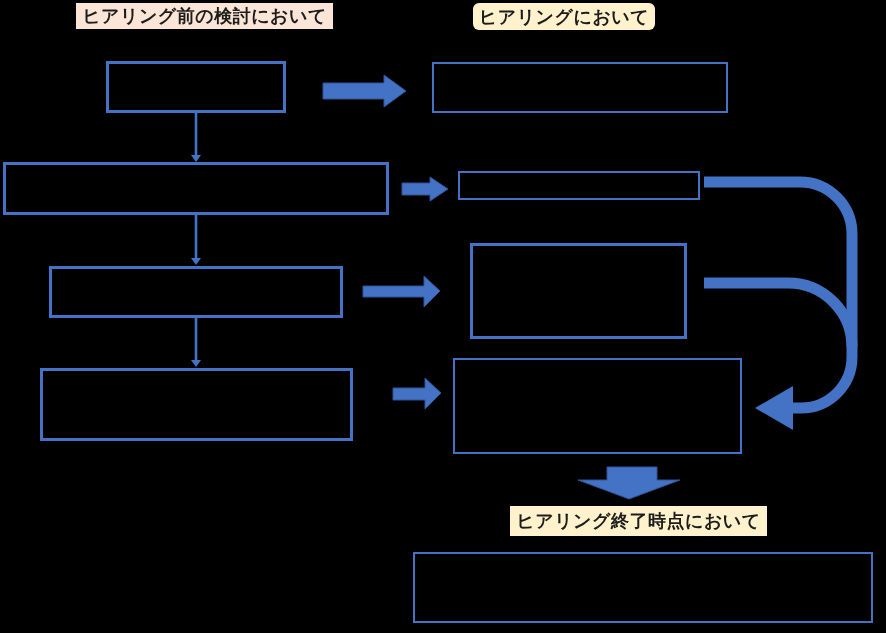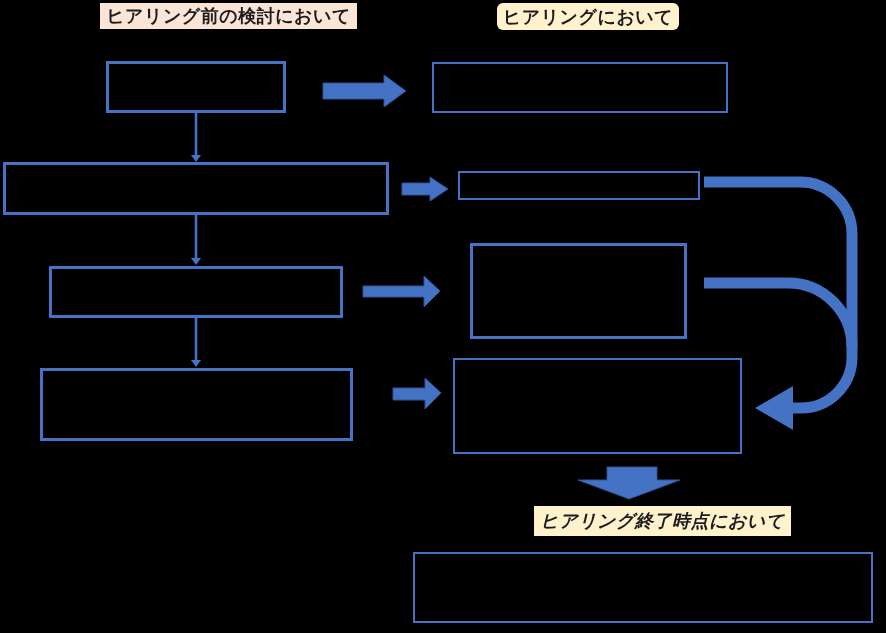--- a/index.html
+++ b/index.html
@@ -11,21 +11,20 @@
     overflow:hidden;
   }
   .overlay{position:absolute;left:0;top:0;}
   .sec-label{
     position:absolute;
     display:flex;align-items:center;justify-content:center;
     font-weight:bold;font-size:18px;line-height:1;
     letter-spacing:0.5px;white-space:nowrap;
     color:var(--label-text,#1c1c1c);
     box-sizing:border-box;
-    margin-left:24px;
   }
   .sec-label.before{background:var(--label-before-bg,#FBE5D6);}
   .sec-label.during{background:var(--label-during-bg,#FFF2CC);border-radius:6px;}
   .sec-label.end{background:var(--label-end-bg,#FFF2CC);}
   .fbox{
     position:absolute;
     box-sizing:border-box;
     border:3px solid var(--accent-blue,#4472C4);
     background:transparent;
   }
@@ -69,21 +68,21 @@
     <path class="curve" d="M 704 182 L 800 182 A 52 52 0 0 1 852 234 L 852 357 A 51 51 0 0 1 801 408 L 788 408"></path>
 
     <path class="curve" d="M 704 283 L 788 283 A 64 64 0 0 1 852 347"></path>
     <polygon class="curvehead" points="755,408 793,386 793,430"></polygon>
 
     <polygon class="blk" points="607,467 657,467 657,480 680,480 629,499 578,480 607,480"></polygon>
   </svg>
 
   <div class="sec-label before" style="left:76px;top:3px;width:257px;height:26px;">ヒアリング前の検討において</div>
   <div class="sec-label during" style="left:473px;top:3px;width:182px;height:27px;">ヒアリングにおいて</div>
-  <div class="sec-label end" style="left:510px;top:506px;width:257px;height:30px;font-style:italic;">ヒアリング終了時点において</div>
+  <div class="sec-label end" style="left:510px;top:506px;width:257px;height:30px;">ヒアリング終了時点において</div>
 
   <div class="fbox" style="left:106px;top:61px;width:180px;height:52px;"></div>
   <div class="fbox" style="left:3px;top:162px;width:386px;height:53px;"></div>
   <div class="fbox" style="left:49px;top:266px;width:294px;height:52px;"></div>
   <div class="fbox" style="left:40px;top:368px;width:313px;height:73px;"></div>
 
   <div class="fbox thin" style="left:432px;top:62px;width:296px;height:51px;"></div>
   <div class="fbox thin" style="left:458px;top:171px;width:242px;height:29px;"></div>
   <div class="fbox" style="left:470px;top:243px;width:217px;height:96px;"></div>
   <div class="fbox thin" style="left:453px;top:358px;width:289px;height:96px;"></div>

